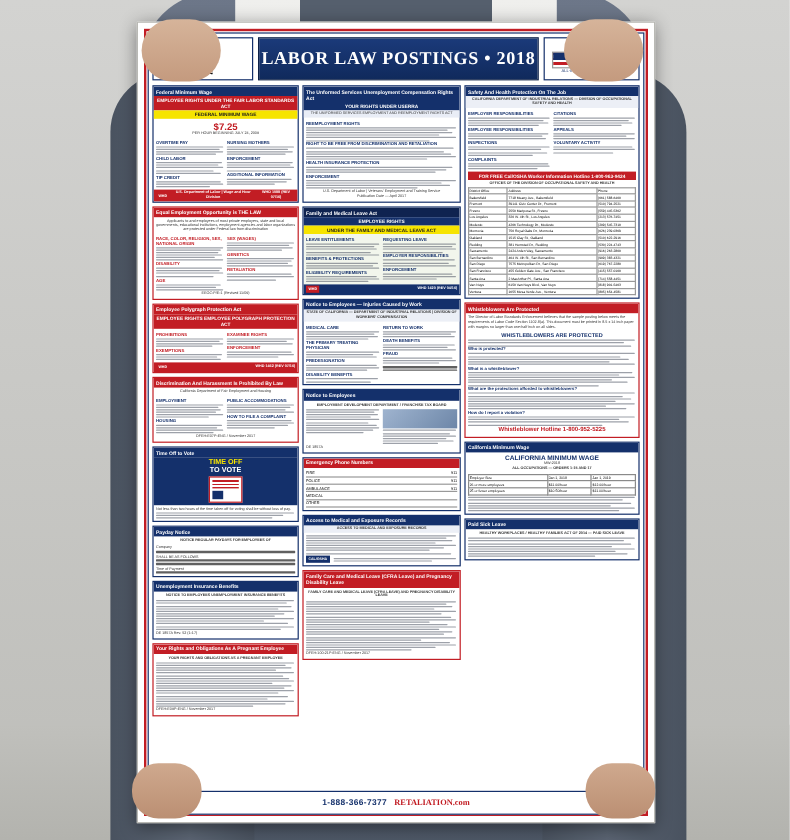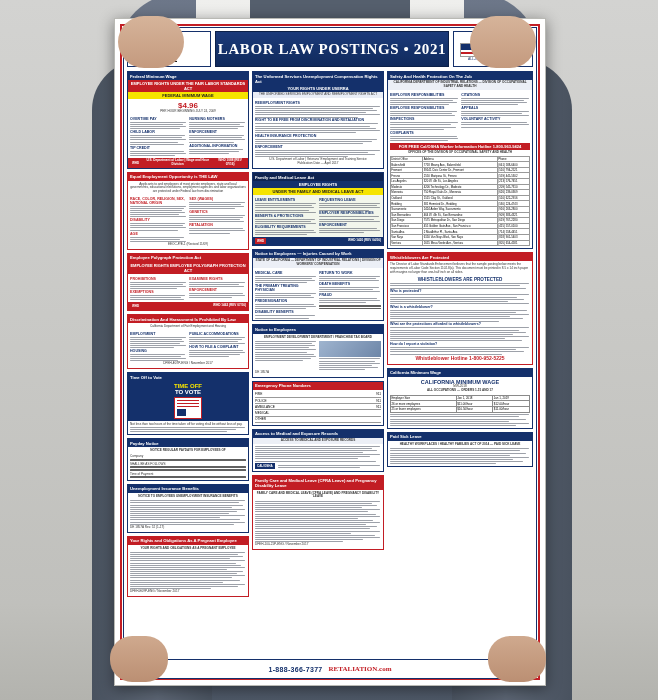--- a/index.html
+++ b/index.html
@@ -163,39 +163,39 @@
     <div class="poster-inner"></div>
     <div class="poster-inner2"></div>
 
     <div class="masthead">
       <div class="mh-left">
         <div class="lbl">Product Number:</div>
         <div class="lbl">CA-A1 (revised 04/12/2018)</div>
         <div class="qr"></div>
       </div>
       <div class="mh-title">
-        <span>LABOR LAW POSTINGS • 2021</span>
+        <span>LABOR LAW POSTINGS • 2018</span>
       </div>
       <div class="mh-right">
         <div class="hdr">POSTER LOCATION</div>
         <div class="flagimg flagstrip"></div>
         <div class="hdr" style="font-weight:400;">ALL-IN-ONE STATE &amp; FEDERAL</div>
       </div>
     </div>
 
     <div class="cols">
 
       <div class="col c1">
 
         <div class="panel">
           <div class="ph blue">Federal Minimum Wage</div>
           <div class="banner-red">EMPLOYEE RIGHTS  UNDER THE FAIR LABOR STANDARDS ACT</div>
           <div class="banner-yellow">FEDERAL MINIMUM WAGE</div>
           <div class="pb">
-            <div class="wage">$4.96</div>
+            <div class="wage">$7.25</div>
             <div class="tiny center">PER HOUR   BEGINNING JULY 24, 2009</div>
             <div class="twocol" style="margin-top:2px;">
               <div>
                 <div class="subhead">OVERTIME PAY</div>
                 <div class="lines dense">
                     <i style="width:98%"></i>
                     <i style="width:94%"></i>
                     <i style="width:99%"></i>
                     <i style="width:88%"></i>
                   </div>

